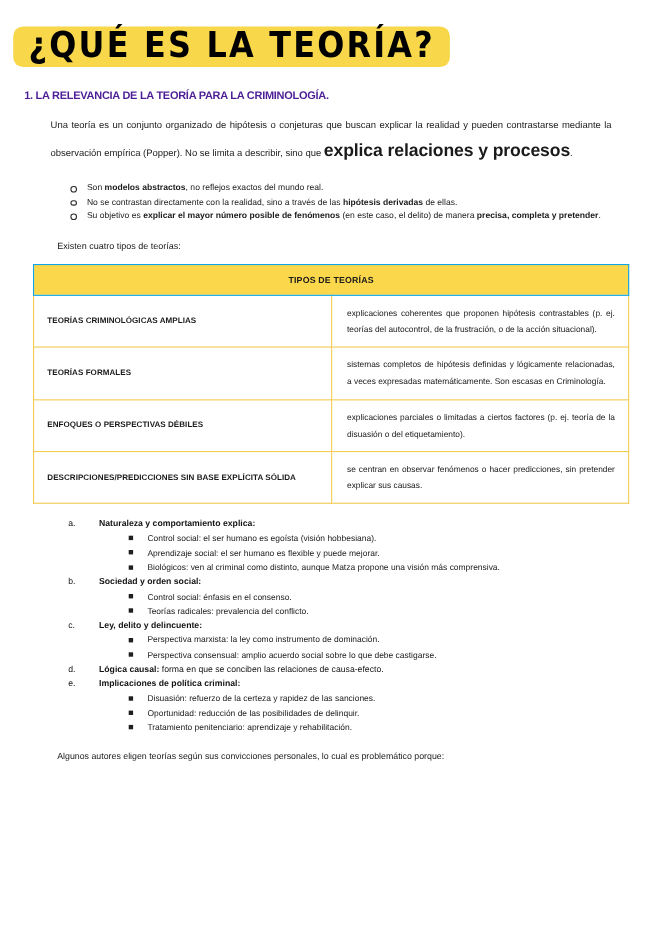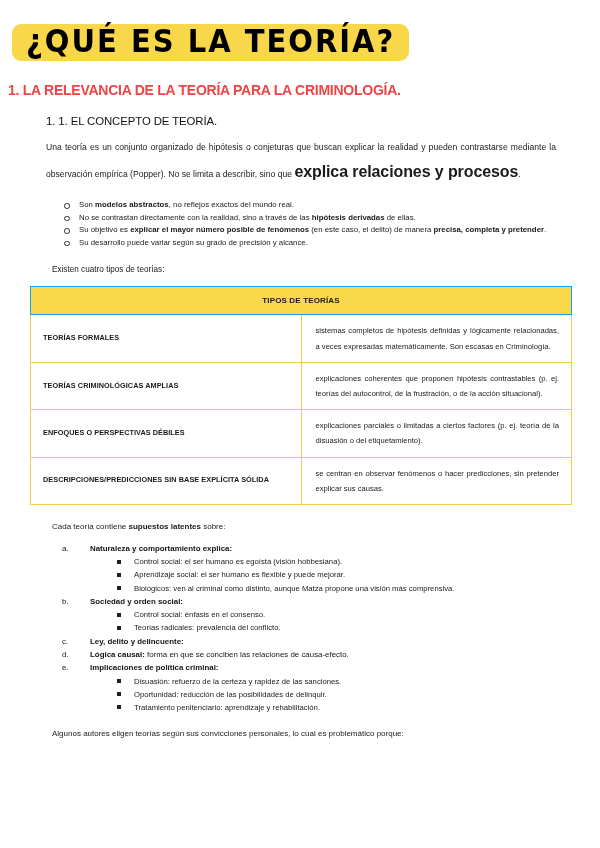--- a/index.html
+++ b/index.html
@@ -42,25 +42,25 @@
     color: #000000;
     display: block;
     transform: scaleY(1.12);
     transform-origin: center;
     white-space: nowrap;
   }
 
   
   h1.sec-heading {
     font-family: "Liberation Sans", sans-serif;
-    font-size: 14px;
+    font-size: 10px;
     font-weight: 700;
     letter-spacing: -0.25px;
-    margin: 21px 0 0 8px;
-    color: #ef4444;
+    margin: 21px 0 0 22px;
+    color: #4c1d95;
   }
   h2.sub-heading {
     font-family: "Liberation Sans", sans-serif;
     font-size: 11.4px;
     font-weight: 400;
     letter-spacing: -0.1px;
     margin: 17px 0 0 46px;
     color: #111111;
   }
 
@@ -215,91 +215,88 @@
 
 <div class="page">
 
   <div class="title-wrap">
     <div class="title-banner">
       <span class="title-text">¿QUÉ ES LA TEORÍA?</span>
     </div>
   </div>
 
   <h1 class="sec-heading">1. LA RELEVANCIA DE LA TEORÍA PARA LA CRIMINOLOGÍA.</h1>
-  <h2 class="sub-heading">1. 1. EL CONCEPTO DE TEORÍA.</h2>
 
   <p class="body-para">
     <span>Una teoría es un conjunto organizado de hipótesis o conjeturas que buscan explicar la realidad y pueden contrastarse mediante la observación empírica (Popper). No se limita a describir, sino que </span><span class="emph-big">explica relaciones y procesos</span><span>.</span>
   </p>
 
   <ul class="circle-list">
     <li>
       <span>Son </span><b>modelos abstractos</b><span>, no reflejos exactos del mundo real.</span>
     </li>
     <li>
       <span>No se contrastan directamente con la realidad, sino a través de las </span><b>hipótesis derivadas</b><span> de ellas.</span>
     </li>
     <li>
       <span>Su objetivo es </span><b>explicar el mayor número posible de fenómenos</b><span> (en este caso, el delito) de manera </span><b>precisa, completa y pretender</b><span>.</span>
     </li>
-    <li>
-      <span>Su desarrollo puede variar según su grado de precisión y alcance.</span>
-    </li>
   </ul>
 
   <div class="lead-line">Existen cuatro tipos de teorías:</div>
 
   <table class="types-table">
     <thead>
       <tr>
         <th class="head-cell" colspan="2">TIPOS DE TEORÍAS</th>
       </tr>
     </thead>
     <tbody>
       <tr>
+        <td class="label-cell">TEORÍAS CRIMINOLÓGICAS AMPLIAS</td>
+        <td class="desc-cell">explicaciones coherentes que proponen hipótesis contrastables (p. ej. teorías del autocontrol, de la frustración, o de la acción situacional).</td>
+      </tr>
+      <tr>
         <td class="label-cell">TEORÍAS FORMALES</td>
         <td class="desc-cell">sistemas completos de hipótesis definidas y lógicamente relacionadas, a veces expresadas matemáticamente. Son escasas en Criminología.</td>
       </tr>
       <tr>
-        <td class="label-cell">TEORÍAS CRIMINOLÓGICAS AMPLIAS</td>
-        <td class="desc-cell">explicaciones coherentes que proponen hipótesis contrastables (p. ej. teorías del autocontrol, de la frustración, o de la acción situacional).</td>
-      </tr>
-      <tr>
         <td class="label-cell">ENFOQUES O PERSPECTIVAS DÉBILES</td>
         <td class="desc-cell">explicaciones parciales o limitadas a ciertos factores (p. ej. teoría de la disuasión o del etiquetamiento).</td>
       </tr>
       <tr>
         <td class="label-cell">DESCRIPCIONES/PREDICCIONES SIN BASE EXPLÍCITA SÓLIDA</td>
         <td class="desc-cell">se centran en observar fenómenos o hacer predicciones, sin pretender explicar sus causas.</td>
       </tr>
     </tbody>
   </table>
 
-  <div class="latent-lead">
-    <span>Cada teoría contiene </span><b>supuestos latentes</b><span> sobre:</span>
-  </div>
 
   <ol class="alpha-list">
     <li class="alpha-item">
       <span class="alpha-label">Naturaleza y comportamiento explica:</span><span class="alpha-rest"></span>
       <ul class="square-list">
         <li>Control social: el ser humano es egoísta (visión hobbesiana).</li>
         <li>Aprendizaje social: el ser humano es flexible y puede mejorar.</li>
         <li>Biológicos: ven al criminal como distinto, aunque Matza propone una visión más comprensiva.</li>
       </ul>
     </li>
     <li class="alpha-item">
       <span class="alpha-label">Sociedad y orden social:</span><span class="alpha-rest"></span>
       <ul class="square-list">
         <li>Control social: énfasis en el consenso.</li>
         <li>Teorías radicales: prevalencia del conflicto.</li>
       </ul>
     </li>
     <li class="alpha-item">
       <span class="alpha-label">Ley, delito y delincuente:</span><span class="alpha-rest"></span>
+      <ul class="square-list">
+        <li>Perspectiva marxista: la ley como instrumento de dominación.</li>
+        <li>Perspectiva consensual: amplio acuerdo social sobre lo que debe castigarse.</li>
+      </ul>
     </li>
     <li class="alpha-item">
       <span class="alpha-label">Lógica causal:</span><span class="alpha-rest"> forma en que se conciben las relaciones de causa-efecto.</span>
     </li>
     <li class="alpha-item">
       <span class="alpha-label">Implicaciones de política criminal:</span><span class="alpha-rest"></span>
       <ul class="square-list">
         <li>Disuasión: refuerzo de la certeza y rapidez de las sanciones.</li>
         <li>Oportunidad: reducción de las posibilidades de delinquir.</li>
         <li>Tratamiento penitenciario: aprendizaje y rehabilitación.</li>

